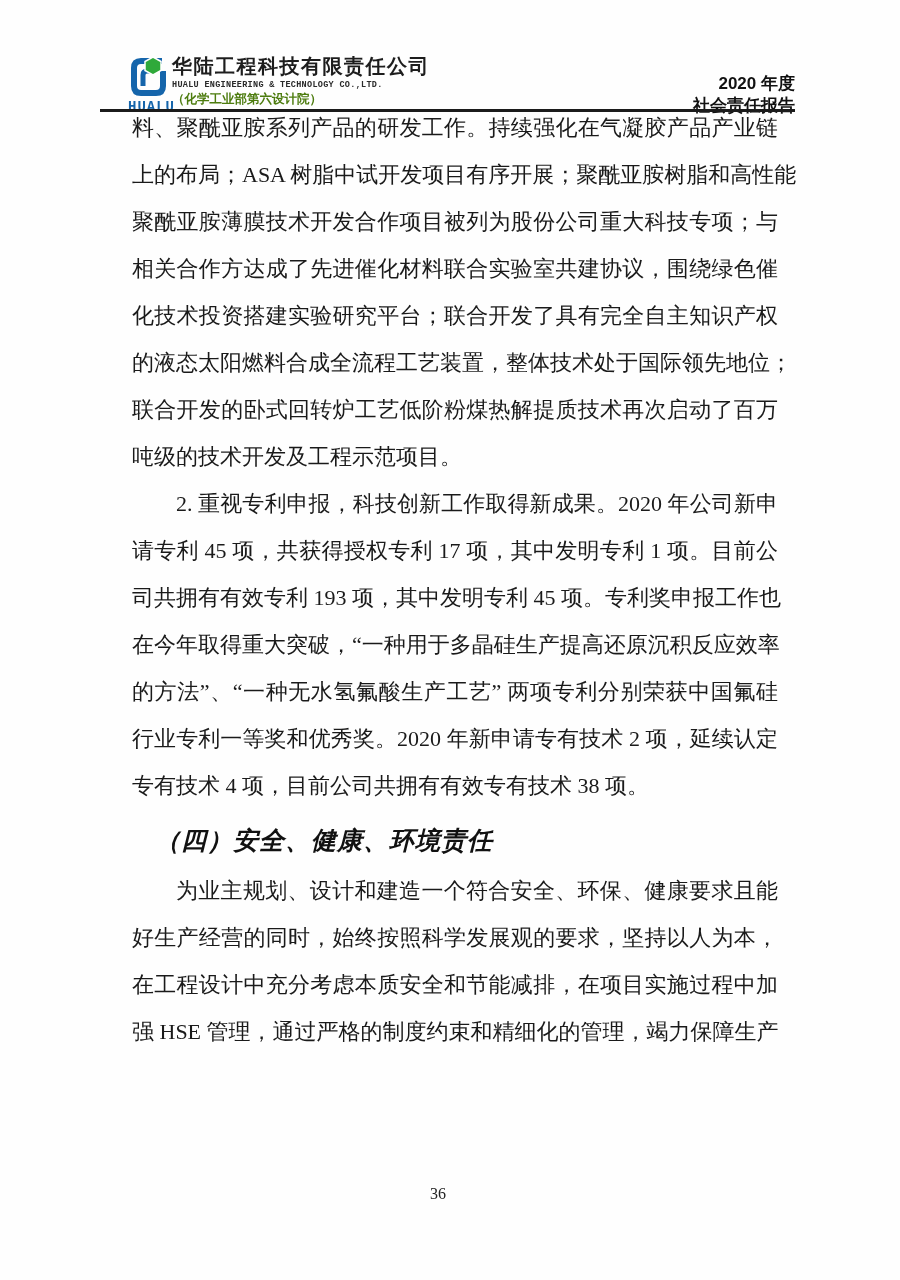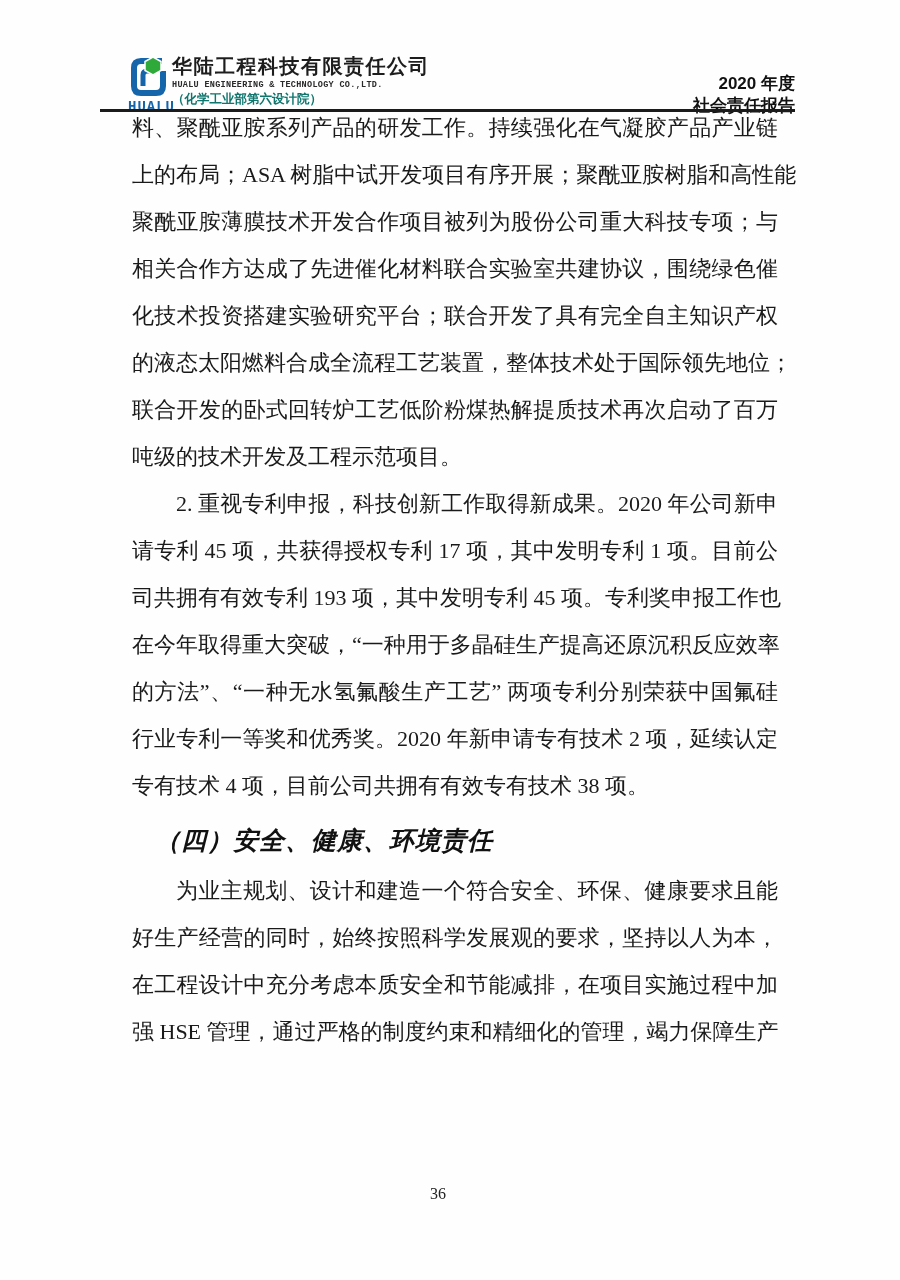--- a/index.html
+++ b/index.html
@@ -21,21 +21,21 @@
   .logo-block { position: absolute; left: 128px; top: 56px; width: 42px; text-align: center; }
   .logo-mark { display: block; margin: 0 auto; }
   .logo-word {
     font-family: Liberation Mono, monospace;
     font-size: 14px; font-weight: 800; letter-spacing: 1px;
     color: #1565ab; margin-top: 1px;
   }
   .company-block { position: absolute; left: 172px; top: 56px; font-family: Liberation Mono, monospace; }
   .company-cn { font-size: 20px; font-weight: 700; letter-spacing: 1.5px; color: #1d1d1d; line-height: 24px; }
   .company-en { font-size: 8.5px; font-weight: 700; letter-spacing: 0.3px; color: #2a2a2a; line-height: 11px; }
-  .company-sub { font-size: 12.5px; font-weight: 600; color: #0f766e; line-height: 16px; margin-top: 1px; }
+  .company-sub { font-size: 12.5px; font-weight: 600; color: #4d7c0f; line-height: 16px; margin-top: 1px; }
 
   .report-block {
     position: absolute; right: 105px; top: 62px; text-align: right;
     font-family: "Liberation Sans", "DejaVu Sans", sans-serif;
     font-size: 17px; font-weight: 600; color: #111; line-height: 22px; margin-top: 11px;
   }
   .header-rule { position: absolute; left: 100px; top: 109px; width: 695px; height: 3px; background: #1b1b1b; }
 
   
   .doc-body { position: absolute; left: 132px; top: 104px; width: 646px; }

